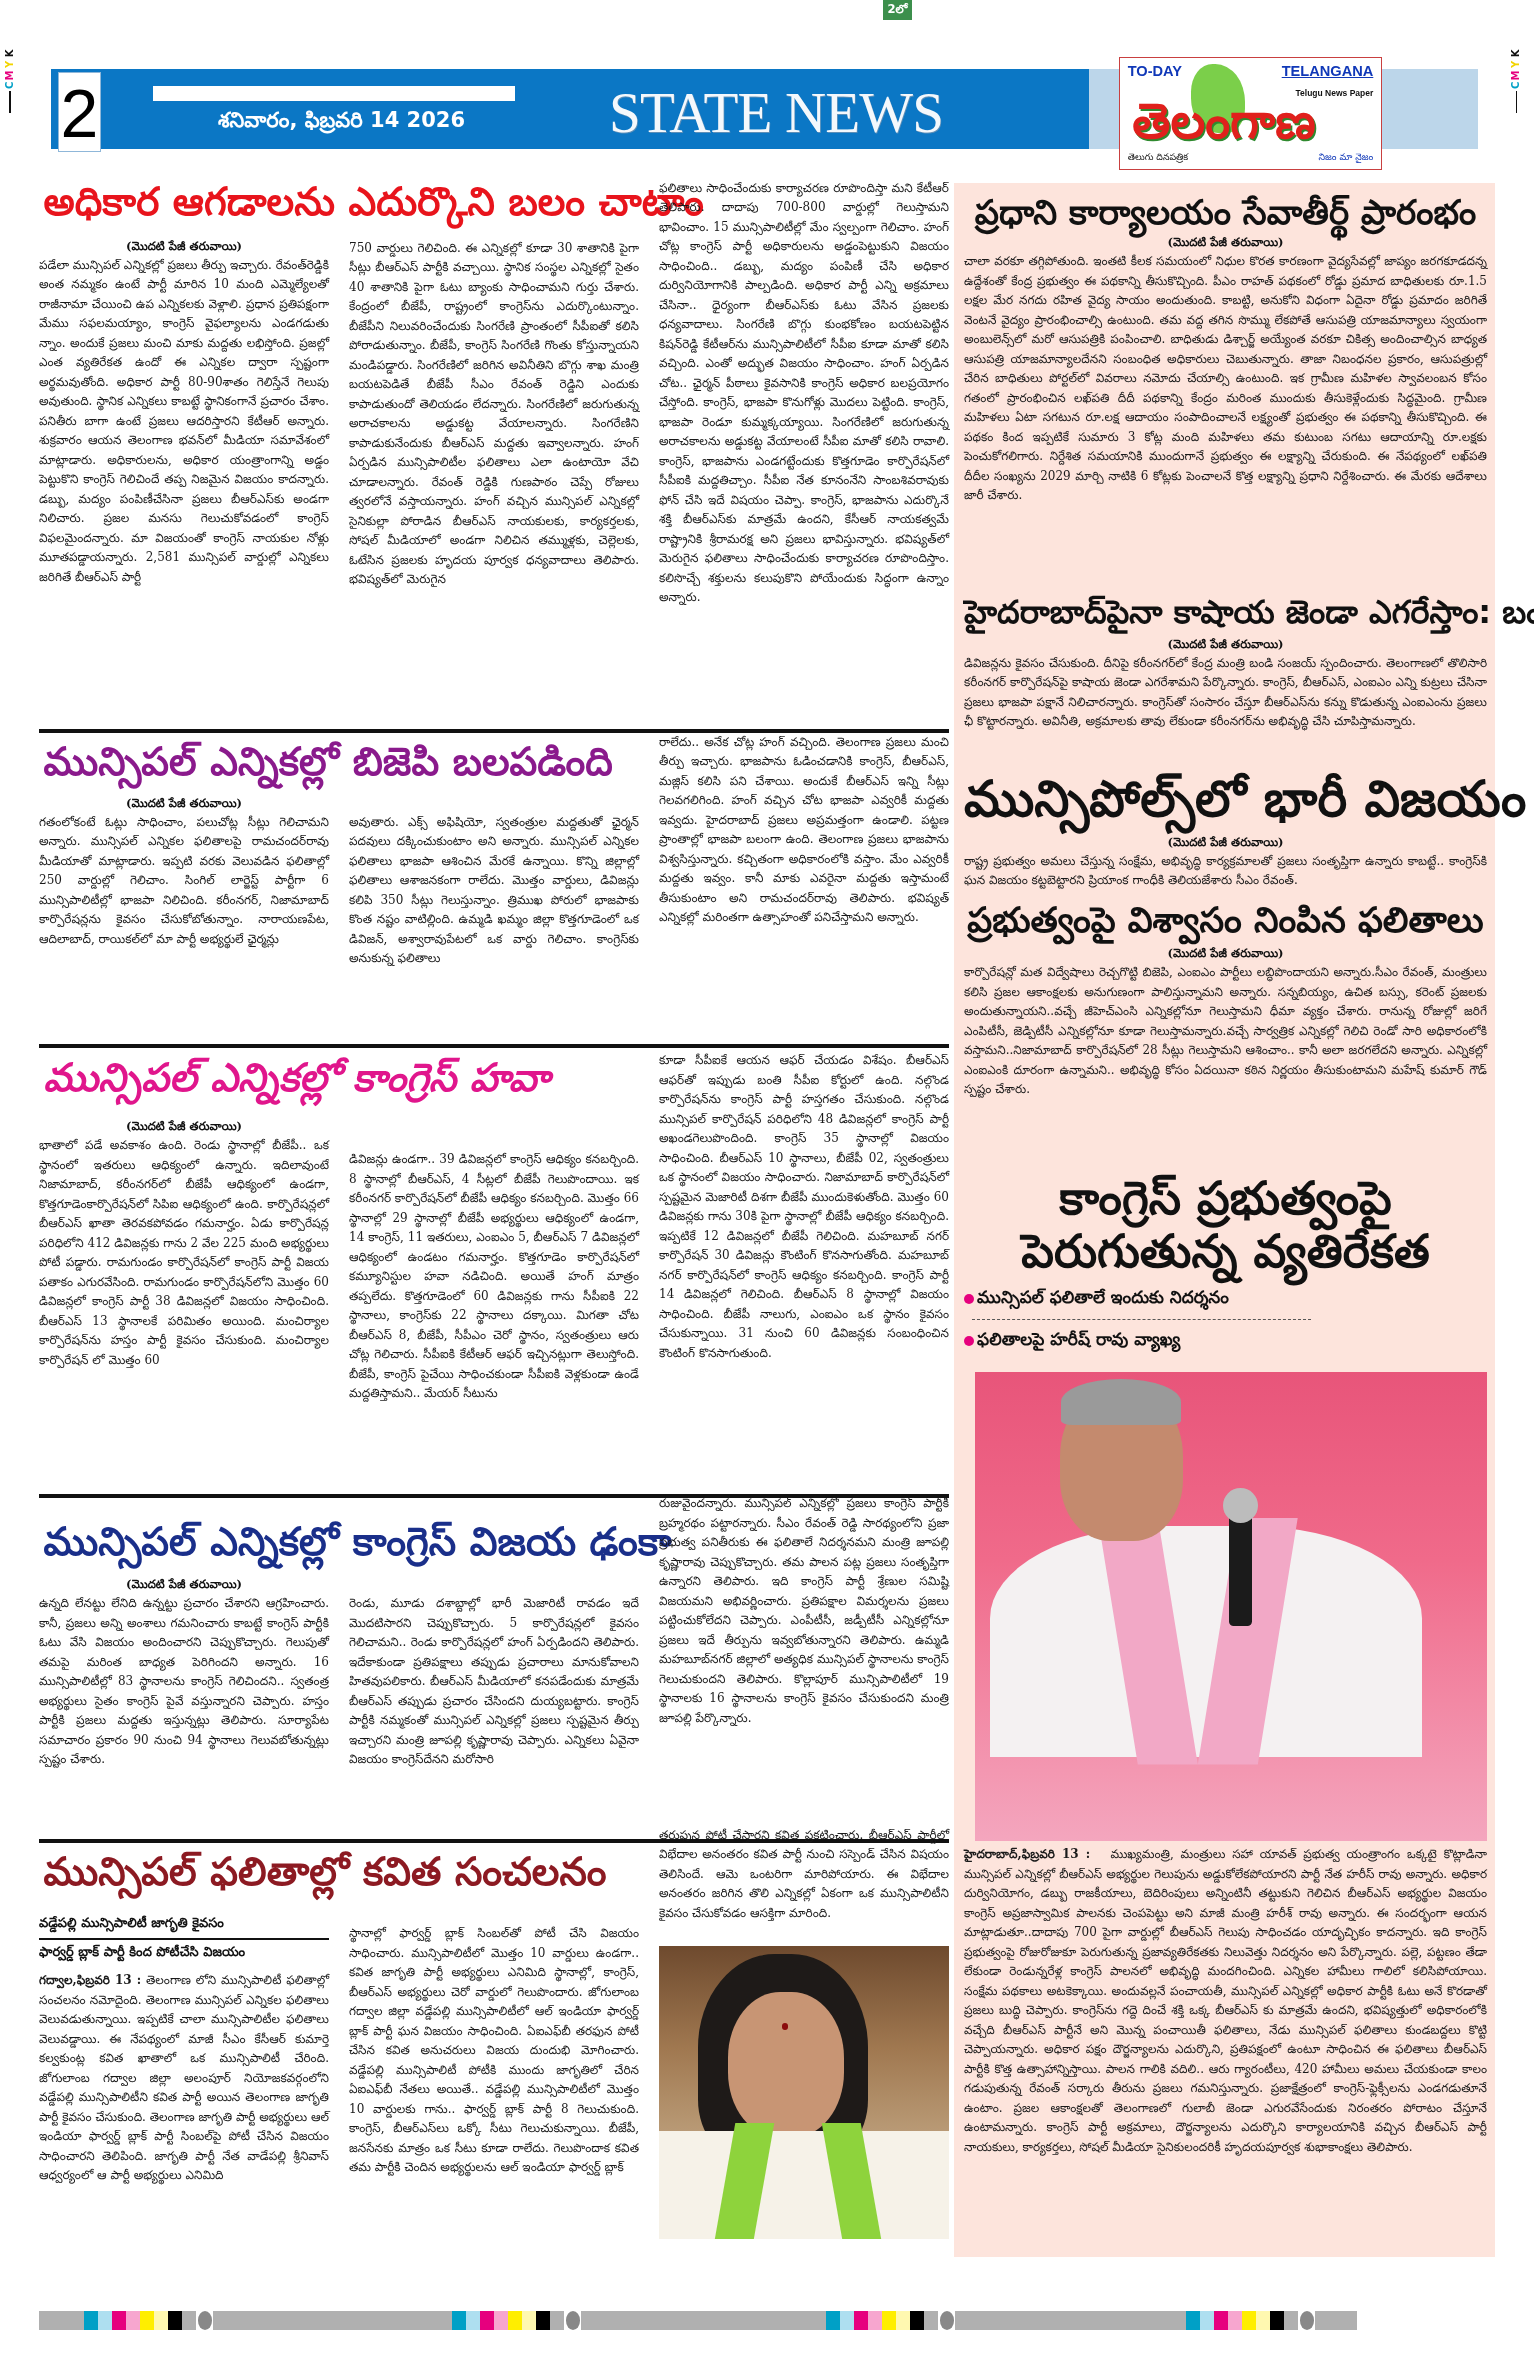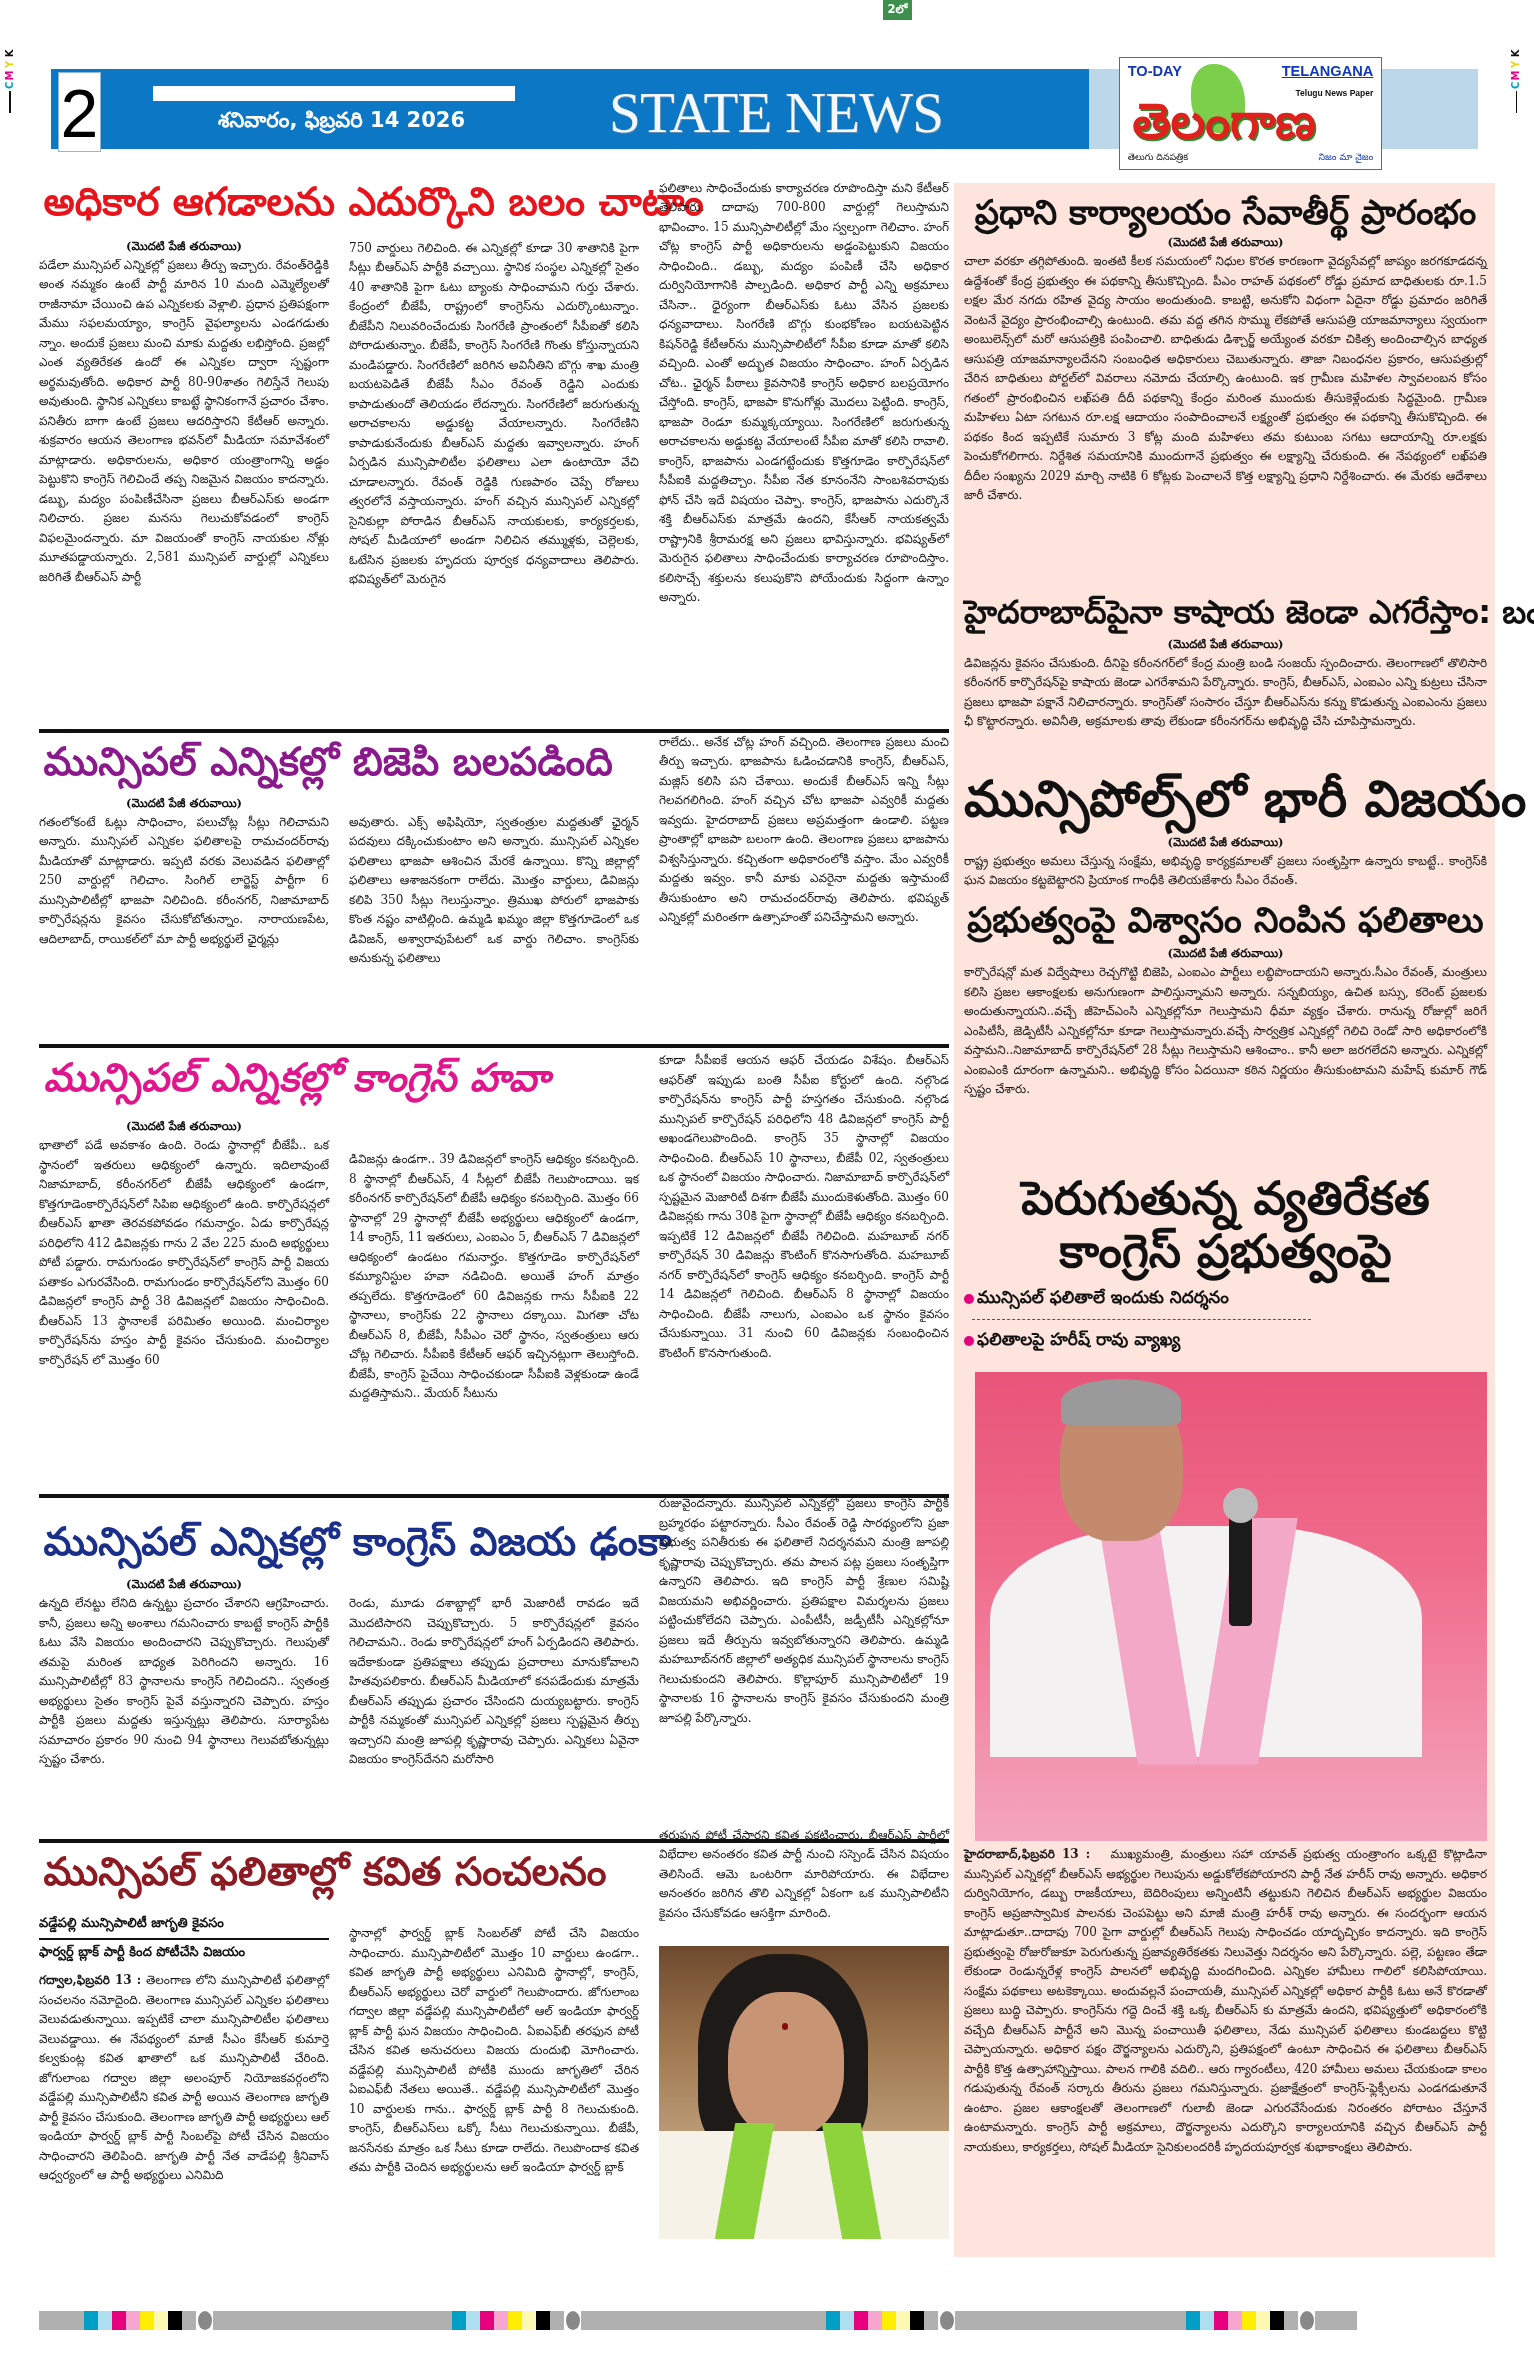--- a/index.html
+++ b/index.html
@@ -208,22 +208,22 @@
   <div class="body">రాష్ట్ర ప్రభుత్వం అమలు చేస్తున్న సంక్షేమ, అభివృద్ధి కార్యక్రమాలతో ప్రజలు సంతృప్తిగా ఉన్నారు కాబట్టే.. కాంగ్రెస్‌కి ఘన విజయం కట్టబెట్టారని ప్రియాంక గాంధీకి తెలియజేశారు సీఎం రేవంత్.</div>
 </div>
 
 <div class="article" style="left:964px; top:900px; width:523px;">
   <div class="headline" style="font-size:35px; color:#111; text-align:center;">ప్రభుత్వంపై విశ్వాసం నింపిన ఫలితాలు</div>
   <div class="continued" style="margin-top:6.2px;">(మొదటి పేజీ తరువాయి)</div>
   <div class="body">కార్పొరేషన్లో మత విద్వేషాలు రెచ్చగొట్టి బిజెపి, ఎంఐఎం పార్టీలు లబ్ధిపొందాయని అన్నారు.సీఎం రేవంత్, మంత్రులు కలిసి ప్రజల ఆకాంక్షలకు అనుగుణంగా పాలిస్తున్నామని అన్నారు. సన్నబియ్యం, ఉచిత బస్సు, కరెంట్ ప్రజలకు అందుతున్నాయని..వచ్చే జీహెచ్ఎంసి ఎన్నికల్లోనూ గెలుస్తామని ధీమా వ్యక్తం చేశారు. రానున్న రోజుల్లో జరిగే ఎంపిటీసీ, జెడ్పిటీసీ ఎన్నికల్లోనూ కూడా గెలుస్తామన్నారు.వచ్చే సార్వత్రిక ఎన్నికల్లో గెలిచి రెండో సారి అధికారంలోకి వస్తామని..నిజామాబాద్ కార్పొరేషన్‌లో 28 సీట్లు గెలుస్తామని ఆశించాం.. కానీ అలా జరగలేదని అన్నారు. ఎన్నికల్లో ఎంఐఎంకి దూరంగా ఉన్నామని.. అభివృద్ధి కోసం ఏదయినా కఠిన నిర్ణయం తీసుకుంటామని మహేష్ కుమార్ గౌడ్ స్పష్టం చేశారు.</div>
 </div>
 
 <div class="article" style="left:964px; top:1172px; width:523px;">
+  <div class="headline" style="font-size:46px; color:#111; text-align:center; font-weight:900;">కాంగ్రెస్ ప్రభుత్వంపై</div>
   <div class="headline" style="font-size:46px; color:#111; text-align:center; font-weight:900;">పెరుగుతున్న వ్యతిరేకత</div>
-  <div class="headline" style="font-size:46px; color:#111; text-align:center; font-weight:900;">కాంగ్రెస్ ప్రభుత్వంపై</div>
   <div class="bullet" style="margin-top:9.3px;">
     <span class="dot"></span>
     <span>మున్సిపల్ ఫలితాలే ఇందుకు నిదర్శనం</span>
   </div>
   <div class="dash-rule"></div>
   <div class="bullet">
     <span class="dot"></span>
     <span>ఫలితాలపై హరీష్ రావు వ్యాఖ్య</span>
   </div>
   <div class="photo harish-photo" style="position:relative; width:512px; height:469px; margin:18.5px 0 0 10.8px;">

